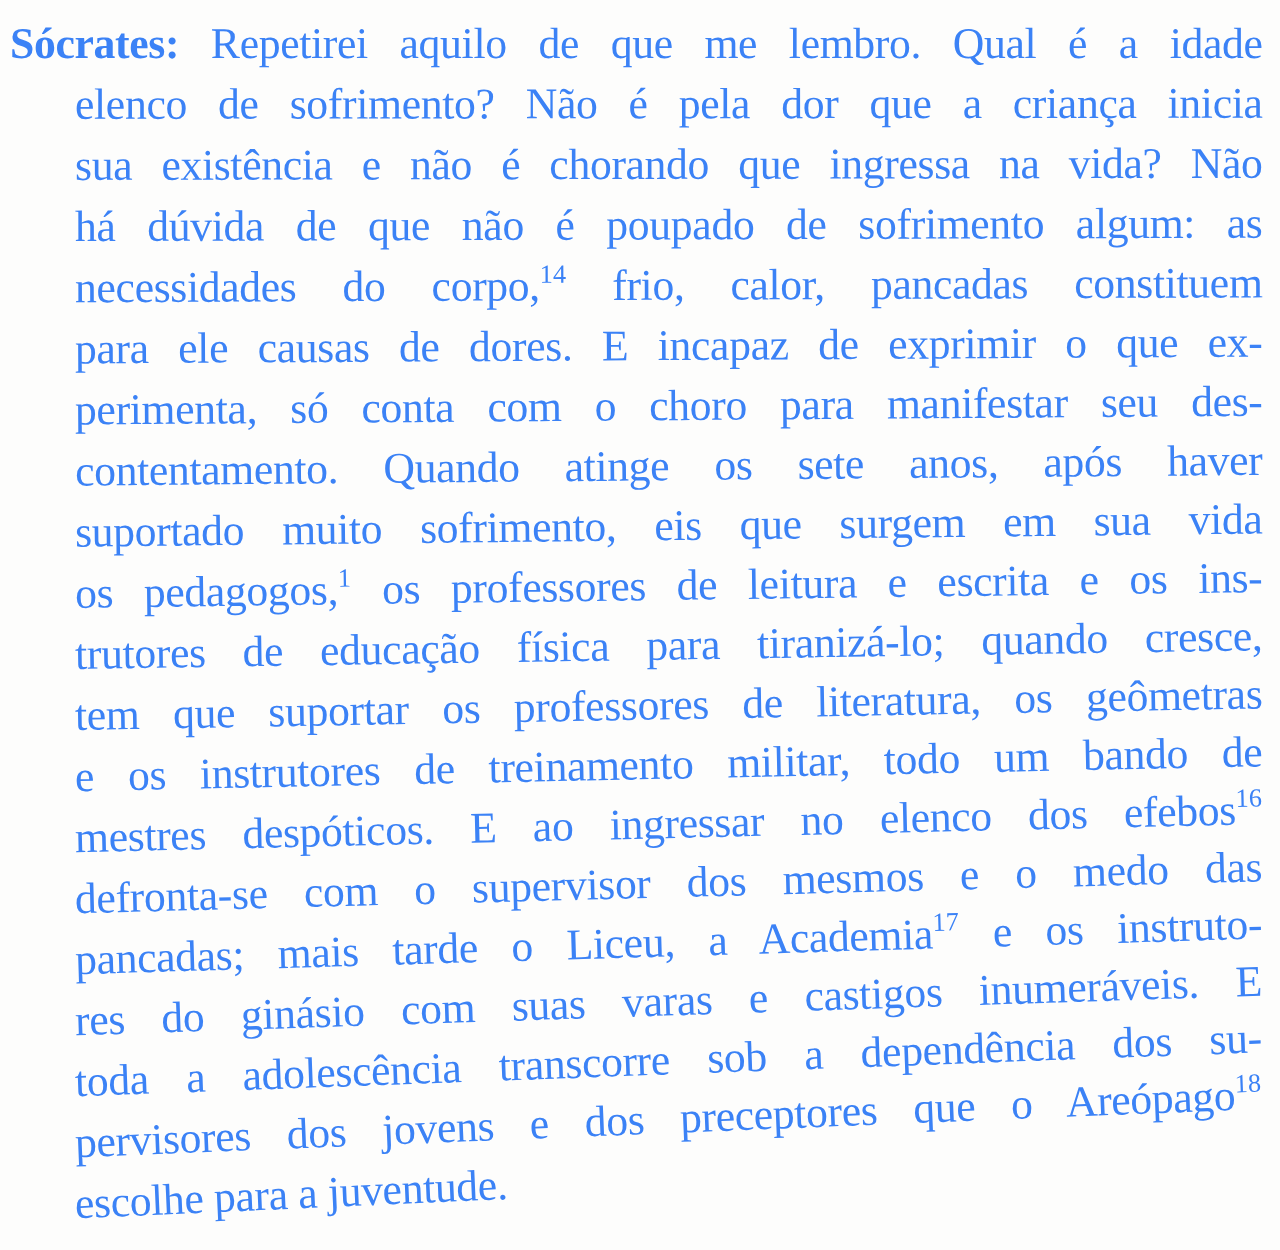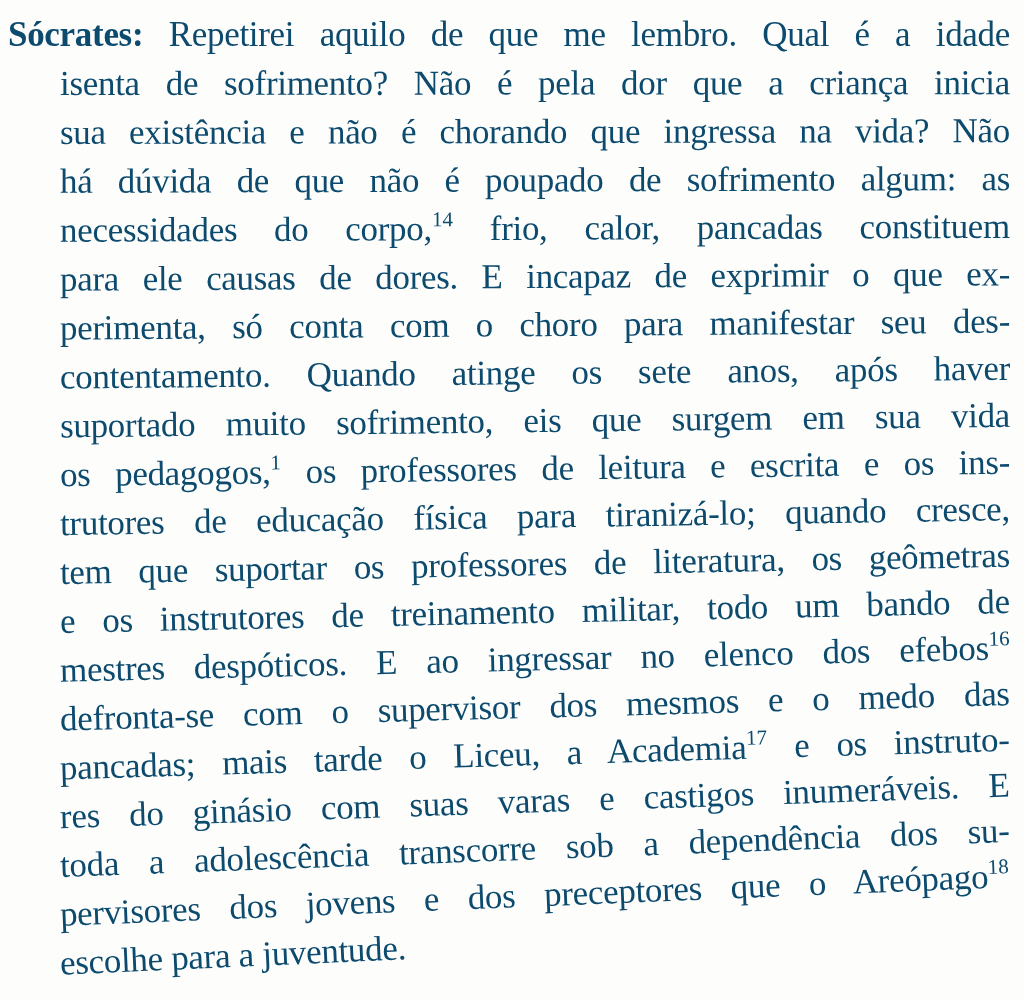--- a/index.html
+++ b/index.html
@@ -9,21 +9,21 @@
     height: 1000px;
     background: #fdfdfc;
     overflow: hidden;
   }
   .page {
     box-sizing: border-box;
     width: 1024px;
     height: 1000px;
     padding: 10px 14px 0 8px;
     background: #fdfdfc;
-    color: #0c4a6e;
+    color: #3b82f6;
     font-family: "Liberation Serif", "DejaVu Serif", serif;
     font-size: 35px;
     letter-spacing: -0.3px;
     line-height: 49px;
   }
   .line {
     height: 49px;
     text-align: justify;
     text-align-last: justify;
     text-justify: inter-word;
@@ -45,21 +45,21 @@
     vertical-align: 14px;
     letter-spacing: 0;
   }
 </style>
 </head>
 <body>
 
 <div class="page">
   <div>
       <div class="line" style="transform: rotate(0deg);"><b>Sócrates:</b><span> Repetirei aquilo de que me lembro. Qual é a idade</span></div>
-      <div class="line cont" style="transform: rotate(-0.045deg);"><span>isenta de sofrimento? Não é pela dor que a criança inicia</span></div>
+      <div class="line cont" style="transform: rotate(-0.045deg);"><span>elenco de sofrimento? Não é pela dor que a criança inicia</span></div>
       <div class="line cont" style="transform: rotate(-0.1deg);"><span>sua existência e não é chorando que ingressa na vida? Não</span></div>
       <div class="line cont" style="transform: rotate(-0.165deg);"><span>há dúvida de que não é poupado de sofrimento algum: as</span></div>
       <div class="line cont" style="transform: rotate(-0.24deg);"><span>necessidades do corpo,</span><sup>14</sup><span> frio, calor, pancadas constituem</span></div>
       <div class="line cont" style="transform: rotate(-0.325deg);"><span>para ele causas de dores. E incapaz de exprimir o que ex-</span></div>
       <div class="line cont" style="transform: rotate(-0.42deg);"><span>perimenta, só conta com o choro para manifestar seu des-</span></div>
       <div class="line cont" style="transform: rotate(-0.525deg);"><span>contentamento. Quando atinge os sete anos, após haver</span></div>
       <div class="line cont" style="transform: rotate(-0.64deg);"><span>suportado muito sofrimento, eis que surgem em sua vida</span></div>
       <div class="line cont" style="transform: rotate(-0.765deg);"><span>os pedagogos,</span><sup>1</sup><span> os professores de leitura e escrita e os ins-</span></div>
       <div class="line cont" style="transform: rotate(-0.9deg);"><span>trutores de educação física para tiranizá-lo; quando cresce,</span></div>
       <div class="line cont" style="transform: rotate(-1.045deg);"><span>tem que suportar os professores de literatura, os geômetras</span></div>

